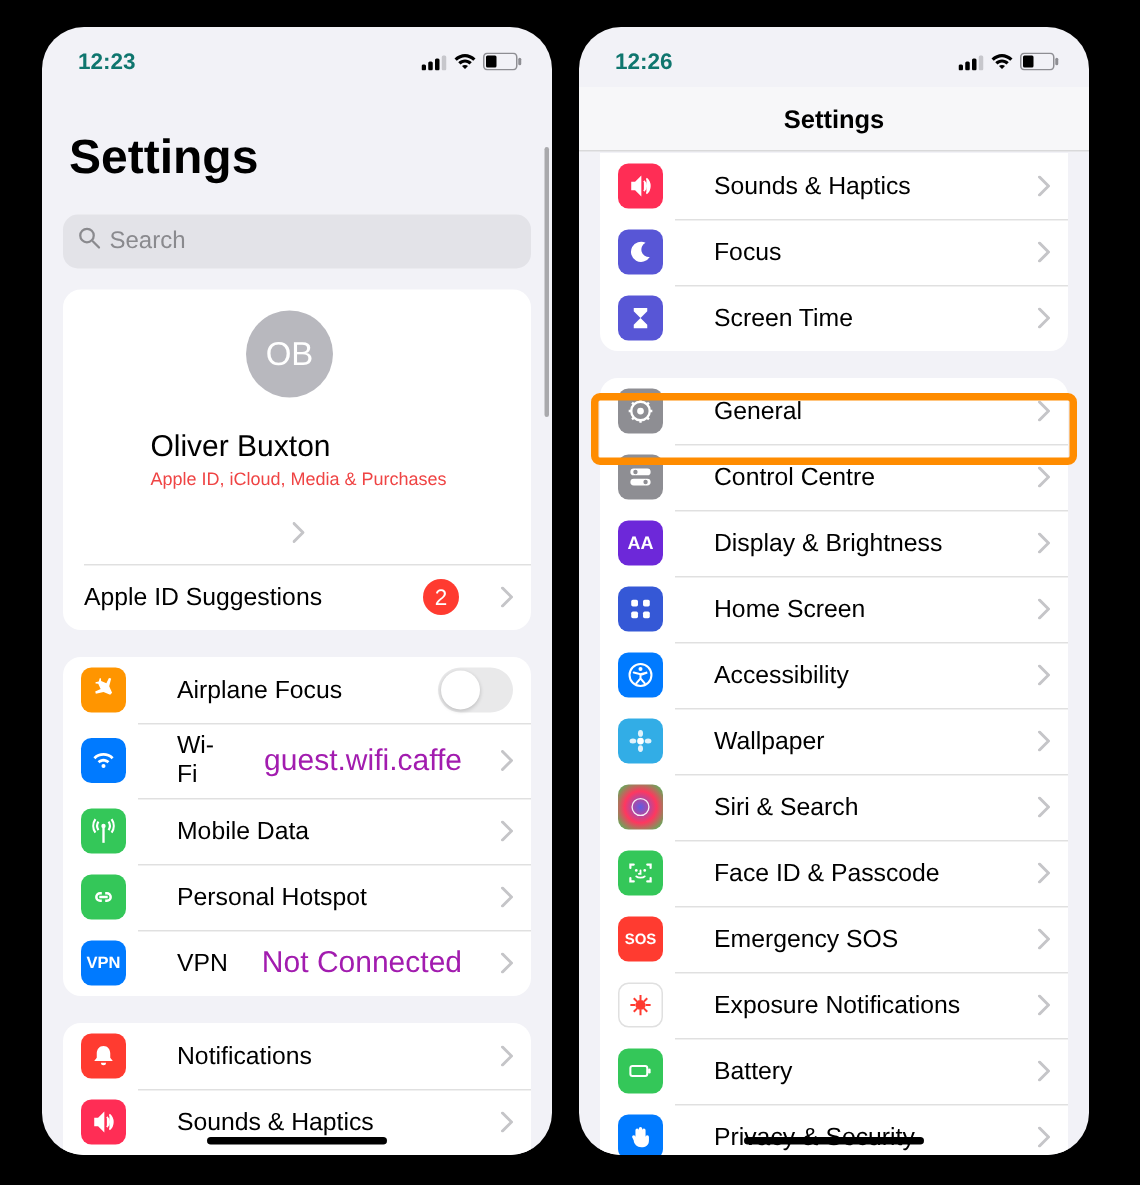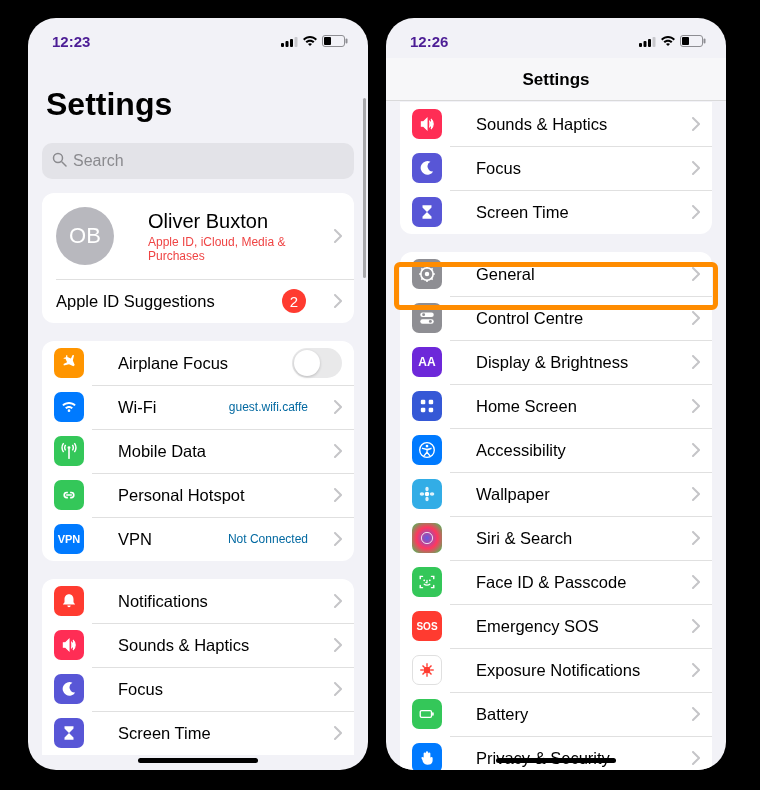--- a/index.html
+++ b/index.html
@@ -23,21 +23,21 @@
     flex-shrink: 0;
   }
   .statusbar {
     display: flex;
     justify-content: space-between;
     align-items: center;
     padding: 10px 20px 4px 24px;
     height: 40px;
     font-size: 15px;
     font-weight: 600;
-    color: #4c1d95;
+    color: #0f766e;
   }
   .sb-right { display: flex; align-items: center; gap: 4px; }
   .signal-icon, .wifi-icon, .battery-icon { display: inline-block; }
   .signal-icon svg, .wifi-icon svg, .battery-icon svg { display: block; }
   .navbar {
     text-align: center;
     padding: 12px 0 10px;
     font-size: 17px;
     font-weight: 600;
     border-bottom: 0.5px solid rgba(0,0,0,0.12);
@@ -85,21 +85,21 @@
   }
   .row + .row::before {
     content: "";
     position: absolute;
     left: 50px;
     right: 0;
     top: 0;
     height: 0.5px;
     background: rgba(0,0,0,0.12);
   }
-  .profile-row { padding: 14px 12px 14px 14px; }
+  .profile-row { padding: 14px 12px 14px 14px; flex-direction: column; }
   .profile-row + .row::before { left: 14px; }
   .avatar {
     width: 58px; height: 58px;
     border-radius: 50%;
     background: #b8b8be;
     color: #fff;
     display: flex;
     align-items: center;
     justify-content: center;
     font-size: 22px;
@@ -114,21 +114,21 @@
     justify-content: center;
     margin-right: 12px;
     flex-shrink: 0;
     color: #fff;
     font-size: 12px;
     font-weight: 700;
   }
   .icon-badge svg { width: 18px; height: 18px; }
   .label { font-size: 16.5px; color: #000; flex: 1; }
   .sub { font-size: 12px; color: #ef4444; margin-top: 2px; }
-  .value { font-size: 12px; color: #0369a1; margin-right: 4px; }
+  .value { font-size: 20px; color: #a21caf; margin-right: 4px; }
   .chevron { color: #c5c5c8; flex-shrink: 0; }
   .chevron svg { display: block; }
   .badge-pill {
     background: #ff3b30;
     color: #fff;
     width: 24px; height: 24px;
     border-radius: 12px;
     font-size: 15px;
     font-weight: 500;
     display: flex; align-items: center; justify-content: center;

